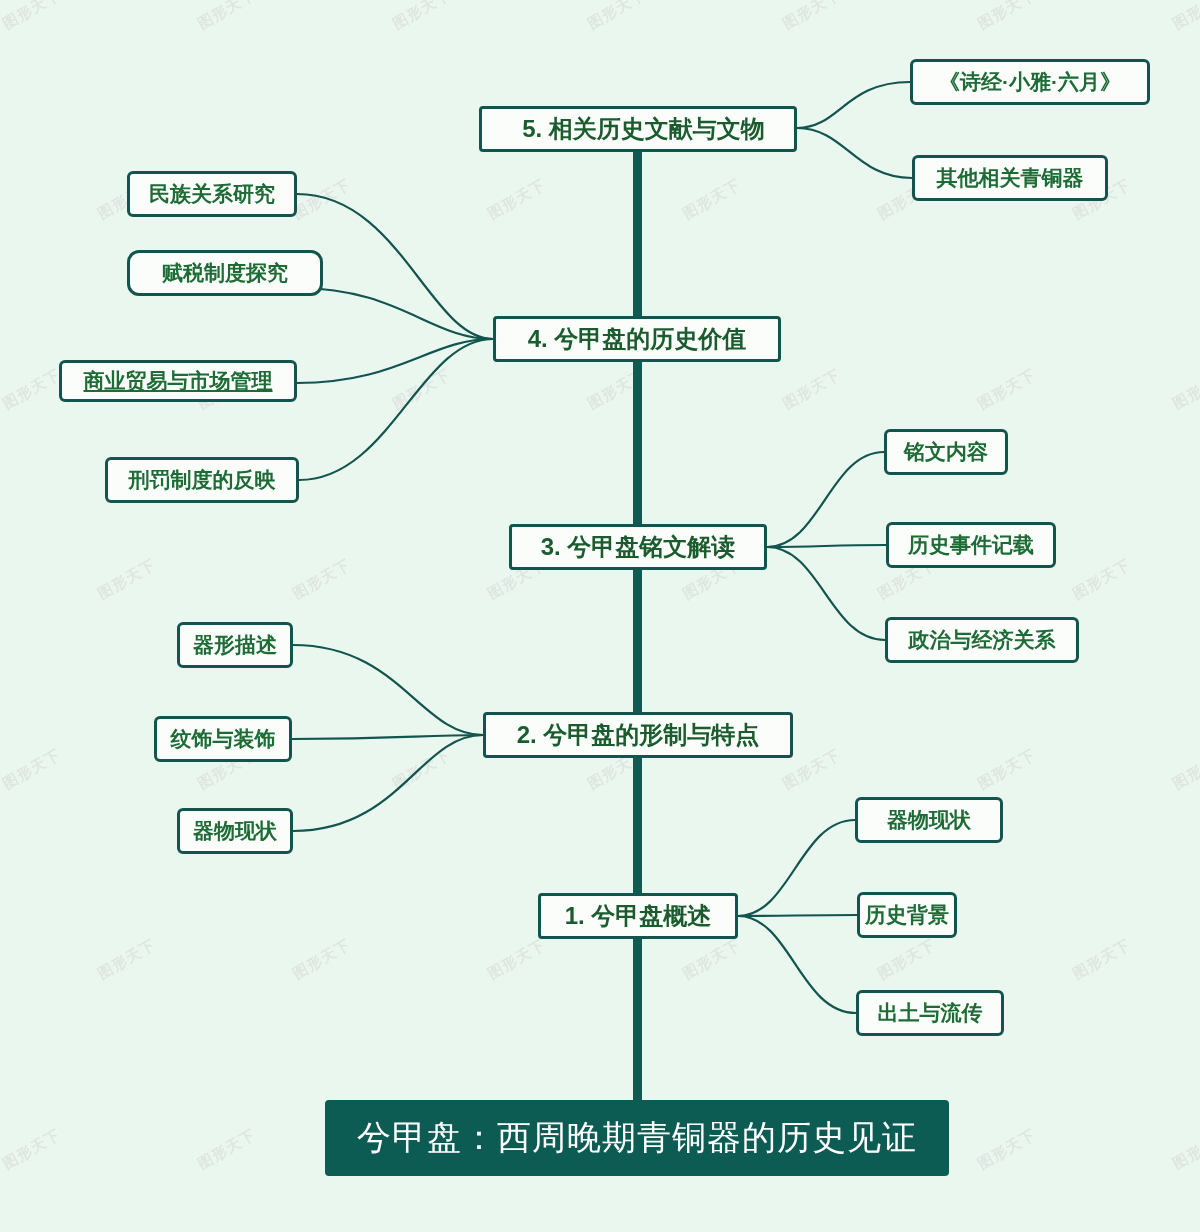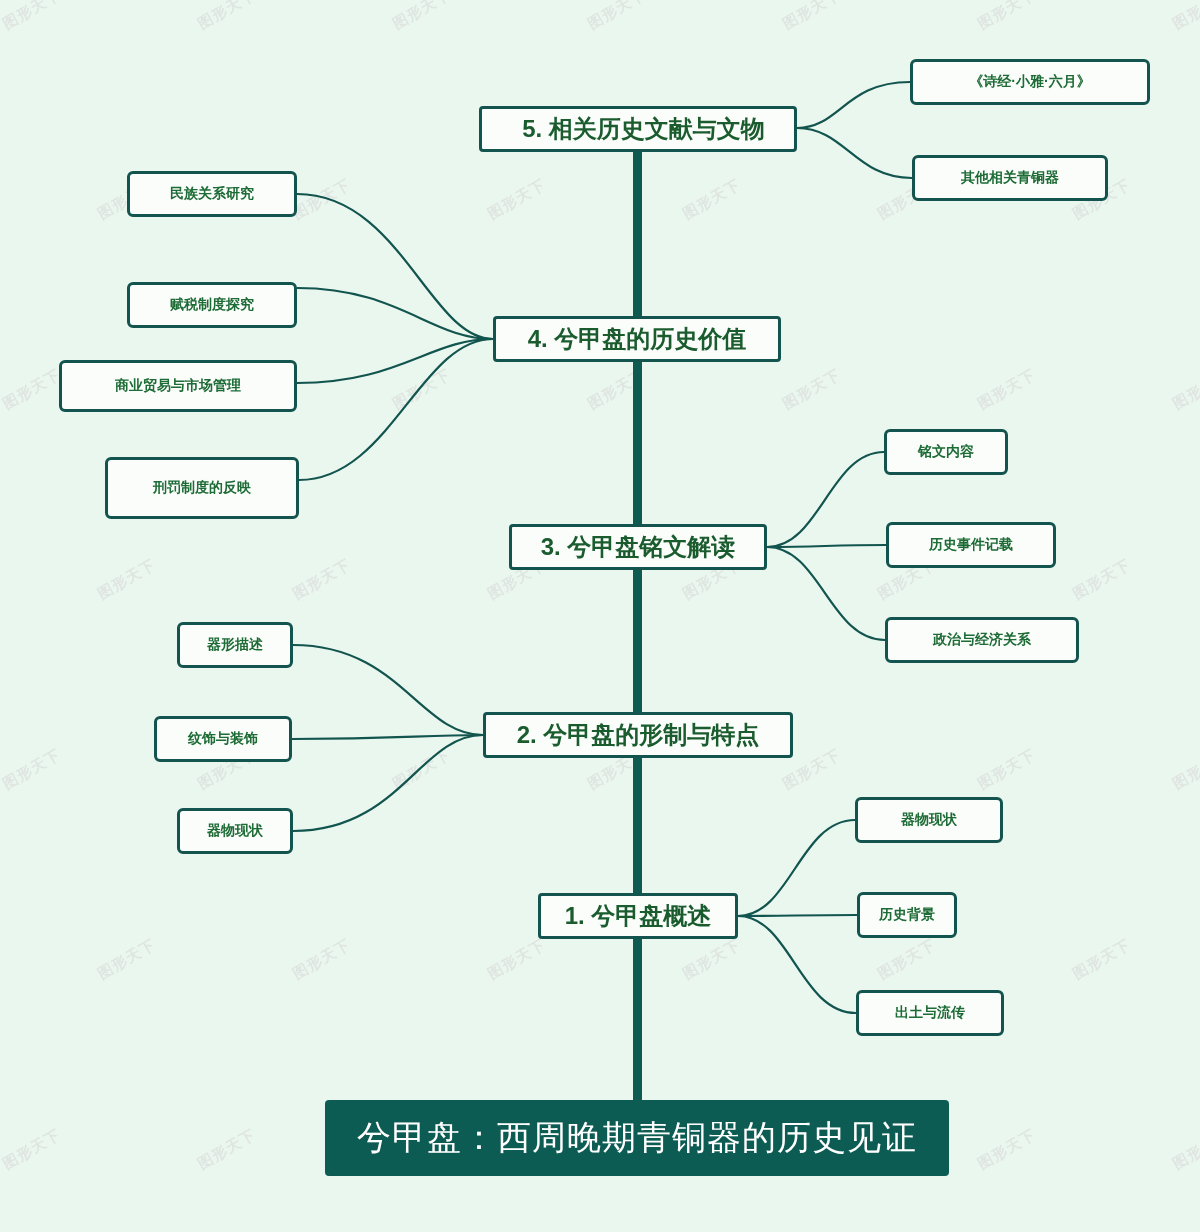--- a/index.html
+++ b/index.html
@@ -79,21 +79,21 @@
     border-radius: 4px;
     color: #1a5c2e;
     font-size: 24px;
     font-weight: 700;
   }
   .node-leaf {
     background: #fbfdfb;
     border: 3px solid #14544e;
     border-radius: 6px;
     color: #1d6b35;
-    font-size: 14px;
+    font-size: 21px;
     font-weight: 700;
   }
 </style>
 </head>
 <body>
 
 <div id="mindmap">
 
   <div class="watermark-layer">
       <span class="watermark" style="left: 0px; top: 0px;">图形天下</span>
@@ -178,27 +178,27 @@
   <div class="node node-leaf" style="left:912px; top:155px; width:196px; height:46px;">
     <span>其他相关青铜器</span>
   </div>
 
   <div class="node node-branch" style="left:493px; top:316px; width:288px; height:46px;">
     <span>4. 兮甲盘的历史价值</span>
   </div>
   <div class="node node-leaf" style="left:127px; top:171px; width:170px; height:46px;">
     <span>民族关系研究</span>
   </div>
-  <div class="node node-leaf" style="left:127px; top:282px; width:170px; height:46px;">
+  <div class="node node-leaf" style="left:127px; top:250px; width:196px; height:46px;border-radius:12px;">
     <span>赋税制度探究</span>
   </div>
-  <div class="node node-leaf" style="left:59px; top:360px; width:238px; height:52px;">
+  <div class="node node-leaf" style="left:59px; top:360px; width:238px; height:42px;text-decoration:underline;">
     <span>商业贸易与市场管理</span>
   </div>
-  <div class="node node-leaf" style="left:105px; top:457px; width:194px; height:62px;">
+  <div class="node node-leaf" style="left:105px; top:457px; width:194px; height:46px;">
     <span>刑罚制度的反映</span>
   </div>
 
   <div class="node node-branch" style="left:509px; top:524px; width:258px; height:46px;">
     <span>3. 兮甲盘铭文解读</span>
   </div>
   <div class="node node-leaf" style="left:884px; top:429px; width:124px; height:46px;">
     <span>铭文内容</span>
   </div>
   <div class="node node-leaf" style="left:886px; top:522px; width:170px; height:46px;">

